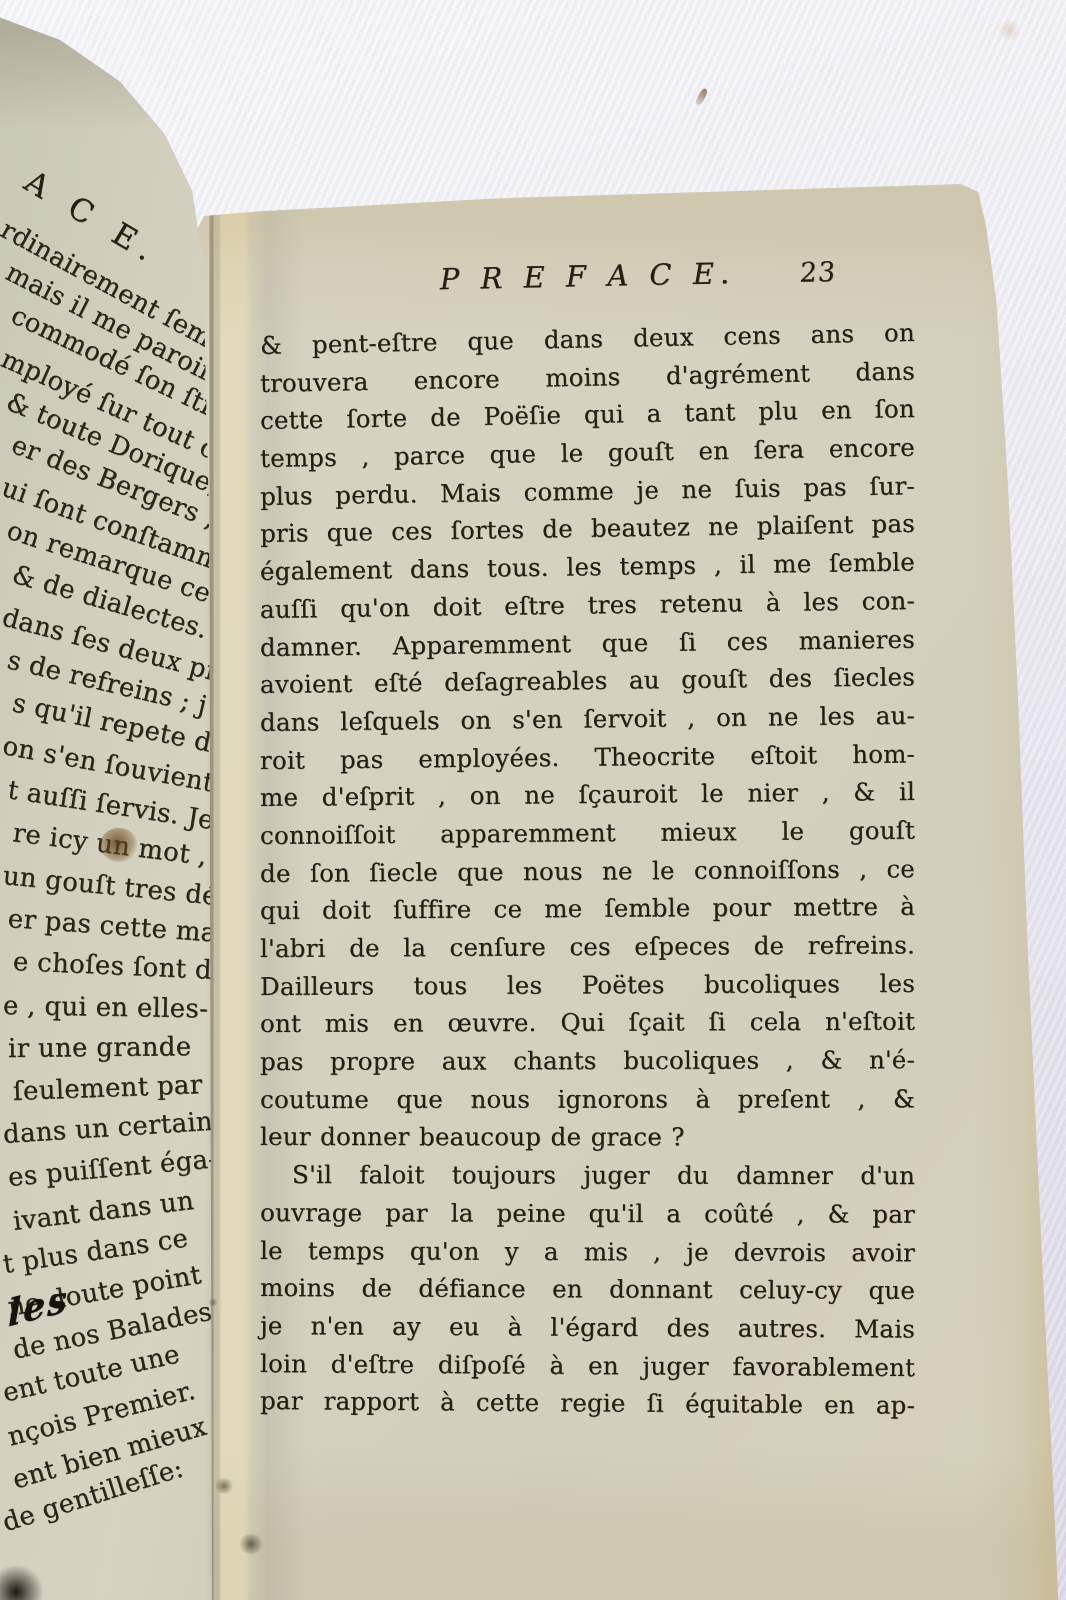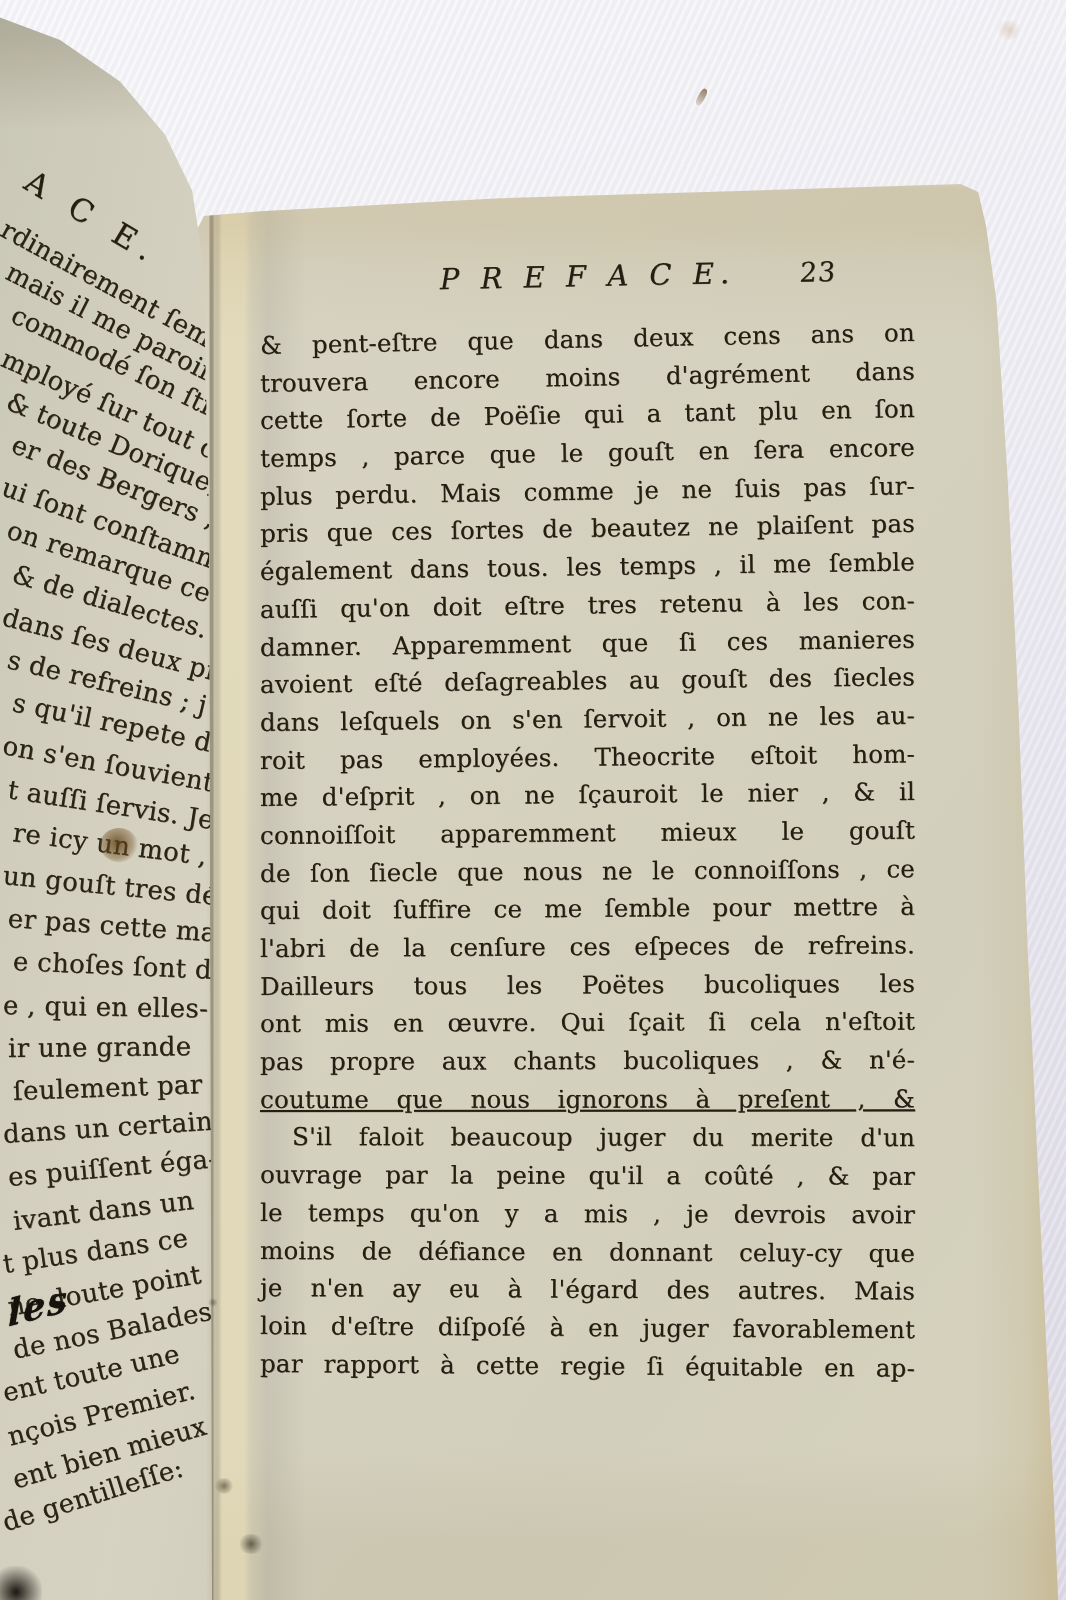--- a/index.html
+++ b/index.html
@@ -85,22 +85,23 @@
         <div class="bline" style="transform: rotate(-0.63deg);">dans leſquels on s'en ſervoit , on ne les au-</div>
         <div class="bline" style="transform: rotate(-0.58deg);">roit pas employées. Theocrite eſtoit hom-</div>
         <div class="bline" style="transform: rotate(-0.53deg);">me d'eſprit , on ne ſçauroit le nier , &amp; il</div>
         <div class="bline" style="transform: rotate(-0.47deg);">connoiſſoit apparemment mieux le gouſt</div>
         <div class="bline" style="transform: rotate(-0.42deg);">de ſon ſiecle que nous ne le connoiſſons , ce</div>
         <div class="bline" style="transform: rotate(-0.37deg);">qui doit ſuffire ce me ſemble pour mettre à</div>
         <div class="bline" style="transform: rotate(-0.32deg);">l'abri de la cenſure ces eſpeces de refreins.</div>
         <div class="bline" style="transform: rotate(-0.27deg);">Dailleurs tous les Poëtes bucoliques les</div>
         <div class="bline" style="transform: rotate(-0.21deg);">ont mis en œuvre. Qui ſçait ſi cela n'eſtoit</div>
         <div class="bline" style="transform: rotate(-0.16deg);">pas propre aux chants bucoliques , &amp; n'é-</div>
-        <div class="bline" style="transform: rotate(-0.06deg); text-decoration: underline;">coutume que nous ignorons à preſent , &amp;</div>
-        <div class="bline indent" style="transform: rotate(0.1deg);">S'il faloit beaucoup juger du merite d'un</div>
+        <div class="bline" style="transform: rotate(-0.06deg);">coutume que nous ignorons à preſent , &amp;</div>
+        <div class="bline nojust" style="transform: rotate(0.05deg);">leur donner beaucoup de grace ?</div>
+        <div class="bline indent" style="transform: rotate(0.1deg);">S'il faloit toujours juger du damner d'un</div>
         <div class="bline" style="transform: rotate(0.15deg);">ouvrage par la peine qu'il a coûté , &amp; par</div>
         <div class="bline" style="transform: rotate(0.2deg);">le temps qu'on y a mis , je devrois avoir</div>
         <div class="bline" style="transform: rotate(0.25deg);">moins de défiance en donnant celuy-cy que</div>
         <div class="bline" style="transform: rotate(0.31deg);">je n'en ay eu à l'égard des autres. Mais</div>
         <div class="bline" style="transform: rotate(0.36deg);">loin d'eſtre diſpoſé à en juger favorablement</div>
         <div class="bline" style="transform: rotate(0.41deg);">par rapport à cette regie ſi équitable en ap-</div>
       </div>
     <div class="stain st-fox1"></div>
     <div class="stain st-fox2"></div>
 

